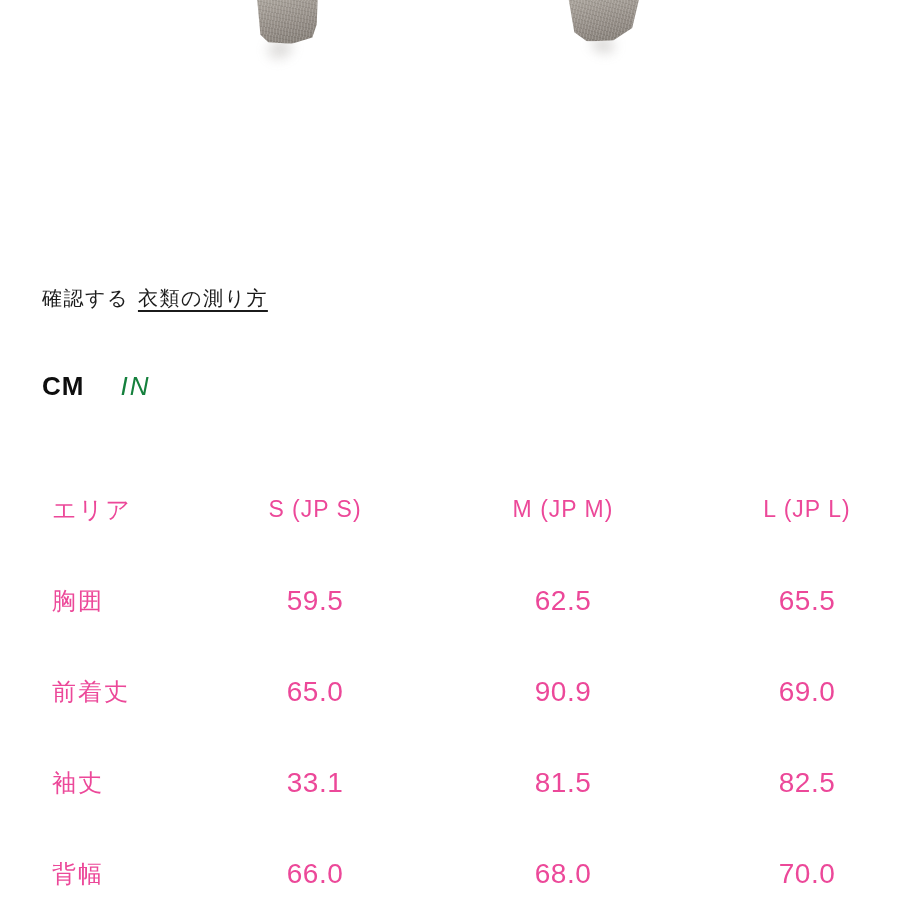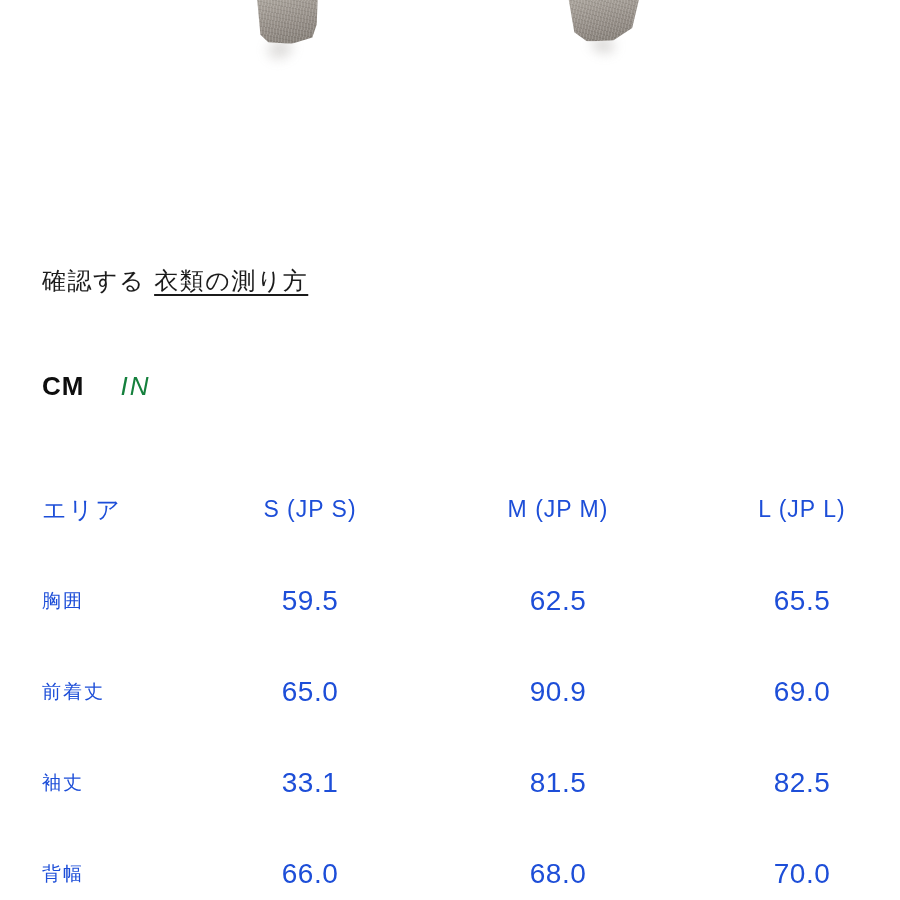--- a/index.html
+++ b/index.html
@@ -45,22 +45,22 @@
     filter: blur(4px);
     background: radial-gradient(closest-side, rgba(125,120,114,0.30), rgba(125,120,114,0) 72%);
   }
   .cuff-shadow-left  { left: 254px; top: 28px; width: 52px; height: 42px; transform: rotate(-18deg); }
   .cuff-shadow-right { left: 578px; top: 26px; width: 50px; height: 38px; transform: rotate(14deg); }
 
   
   .measure-line {
     position: absolute;
     left: 42px;
-    top: 265px;
-    font-size: 24px;
+    top: 285px;
+    font-size: 20px;
     letter-spacing: 1.5px;
     color: #1b1b1b;
     white-space: nowrap;
   }
   .measure-line .prefix { margin-right: 9px; }
   .measure-link {
     color: #1b1b1b;
     text-decoration: underline;
     text-decoration-thickness: 2px;
     text-underline-offset: 5px;
@@ -98,26 +98,27 @@
     top: 464px;
     display: grid;
     grid-template-columns: 148px 240px 256px 232px;
     grid-auto-rows: 91px;
   }
   .cell {
     display: flex;
     align-items: center;
     justify-content: center;
     font-size: 28px;
-    color: #1d4ed8;
+    color: #ec4899;
     letter-spacing: 0.5px;
+    margin-left: 10px;
   }
   .cell.label-cell {
     justify-content: flex-start;
-    font-size: 19px;
+    font-size: 24px;
     letter-spacing: 2px;
   }
   .cell.header-cell {
     font-size: 23px;
     font-weight: 500;
     letter-spacing: 1px;
   }
   .cell.header-cell.label-cell {
     font-size: 24px;
     letter-spacing: 2px;

